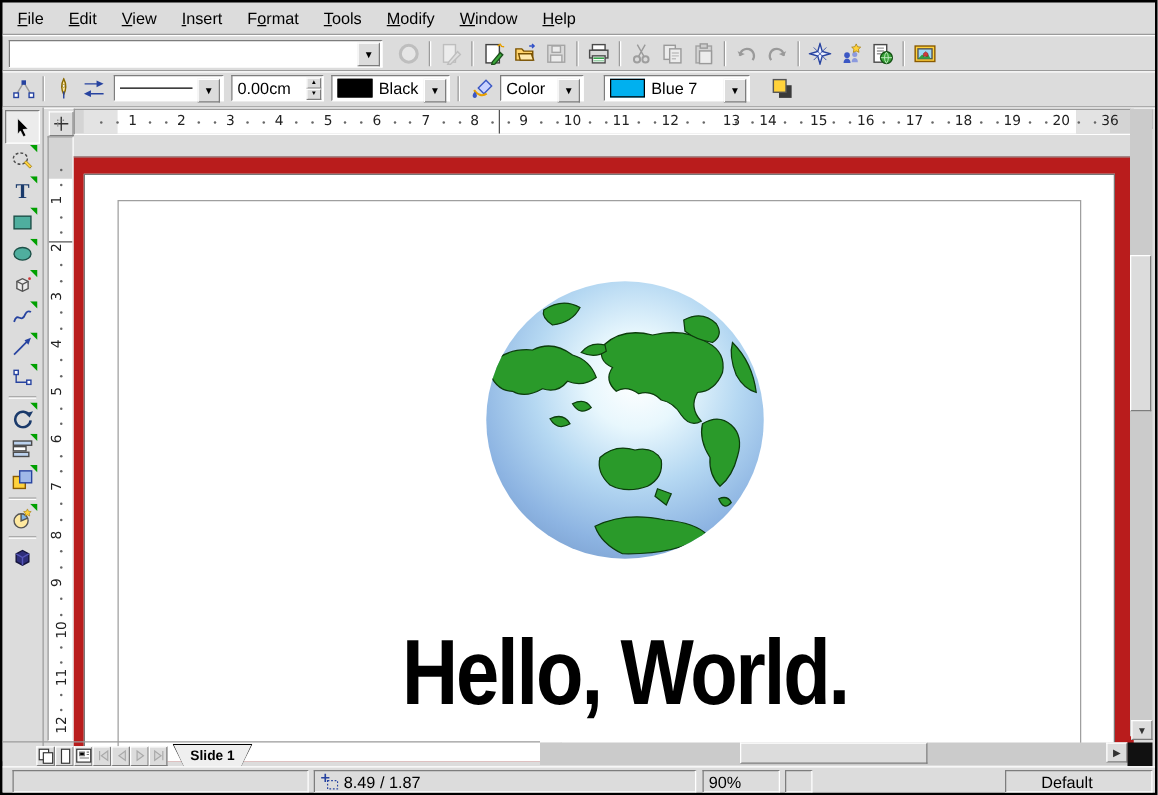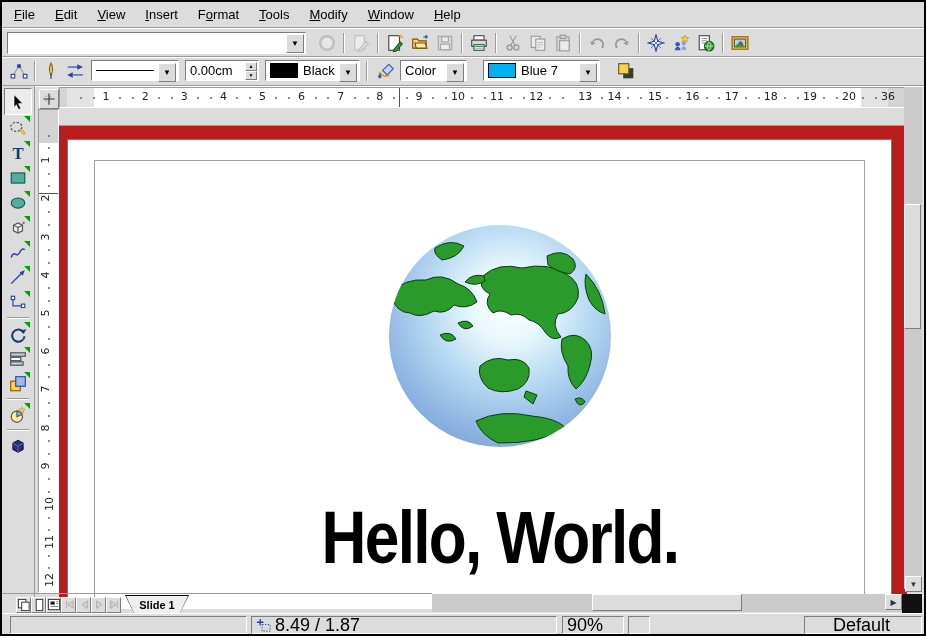--- a/index.html
+++ b/index.html
@@ -68,34 +68,34 @@
   #globe{position:absolute;left:312px;top:76px;}
   
   .sb-btn{position:absolute;width:17px;height:16px;display:flex;align-items:center;justify-content:center;font-size:8px;color:#333;
           border:1px solid;border-color:#fff #7d7d7d #7d7d7d #fff;background:#dcdcdc;box-sizing:border-box;}
   #vscroll{position:absolute;right:2px;top:85px;width:18px;bottom:45px;background:#cbcbcb;}
   #vthumb{position:absolute;left:0;width:17px;border:1px solid;border-color:#fff #7d7d7d #7d7d7d #fff;background:#dcdcdc;box-sizing:border-box;}
   #hscroll-track{position:absolute;left:430px;right:22px;top:592px;height:18px;background:#cbcbcb;}
   #hthumb{position:absolute;top:0;height:17px;border:1px solid;border-color:#fff #7d7d7d #7d7d7d #fff;background:#dcdcdc;box-sizing:border-box;}
   #resize-corner{position:absolute;right:2px;top:592px;width:20px;height:19px;background:#111;}
   
-  #tabrow{position:absolute;left:0;top:591px;height:20px;width:430px;display:flex;align-items:flex-end;padding-left:14px;box-sizing:border-box;border-top:1px solid #9b9b9b;}
+  #tabrow{position:absolute;left:0;top:591px;height:20px;width:430px;display:flex;align-items:flex-end;padding-left:27px;box-sizing:border-box;border-top:1px solid #9b9b9b;}
   .mini-btn{width:15px;height:16px;display:flex;align-items:center;justify-content:center;flex:0 0 auto;
             border:1px solid;border-color:#fff #7d7d7d #7d7d7d #fff;background:#dcdcdc;box-sizing:border-box;}
   .mini-btn.dis svg{filter:grayscale(1) opacity(.5);}
   #slide-tab-wrap{position:relative;height:18px;margin-left:4px;flex:0 0 auto;}
   .tab-outer{position:absolute;left:0;top:0;height:18px;background:#000;
              clip-path:polygon(0 0,100% 0,calc(100% - 9px) 100%,9px 100%);}
   .tab-inner{position:absolute;left:1px;top:1px;right:1px;height:17px;background:#efefef;
              clip-path:polygon(0 0,100% 0,calc(100% - 8px) 100%,8px 100%);
              display:flex;align-items:center;justify-content:center;font-weight:bold;font-size:11px;}
   
   #statusbar{position:absolute;left:0;top:611px;right:0;height:23px;background:#dcdcdc;border-top:1px solid #fff;}
   .status-field{position:absolute;top:2px;height:18px;border:1px solid;border-color:#7d7d7d #fff #fff #7d7d7d;
-                background:#dcdcdc;display:flex;align-items:center;padding:0 4px;box-sizing:border-box;font-size:18px;gap:4px;}
+                background:#dcdcdc;display:flex;align-items:center;padding:0 4px;box-sizing:border-box;font-size:13px;gap:4px;}
 </style>
 </head>
 <body>
 
 <div id="app">
 
   <div id="menubar">
       <span class="menu-item"><u>F</u>ile</span>
       <span class="menu-item"><u>E</u>dit</span>
       <span class="menu-item"><u>V</u>iew</span>

